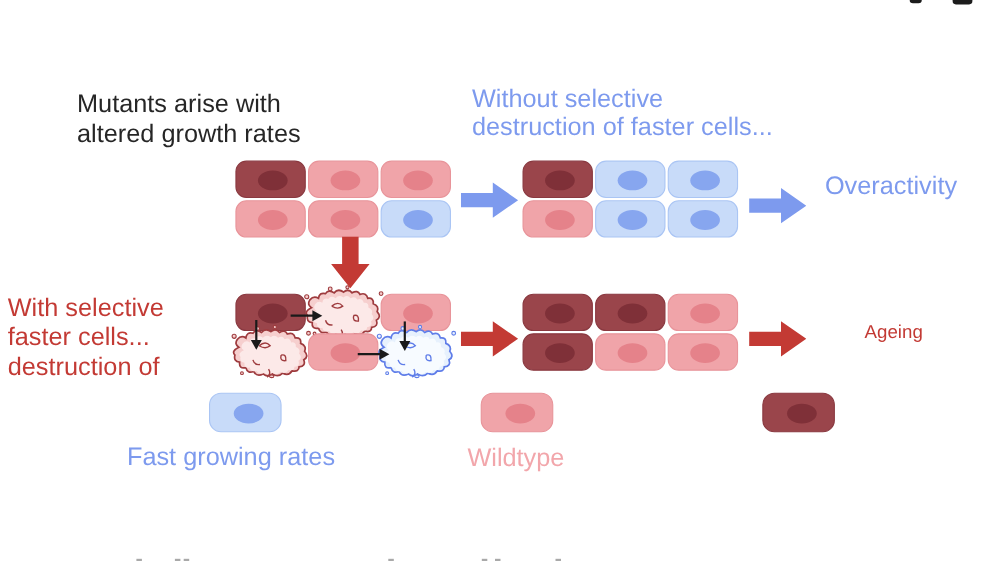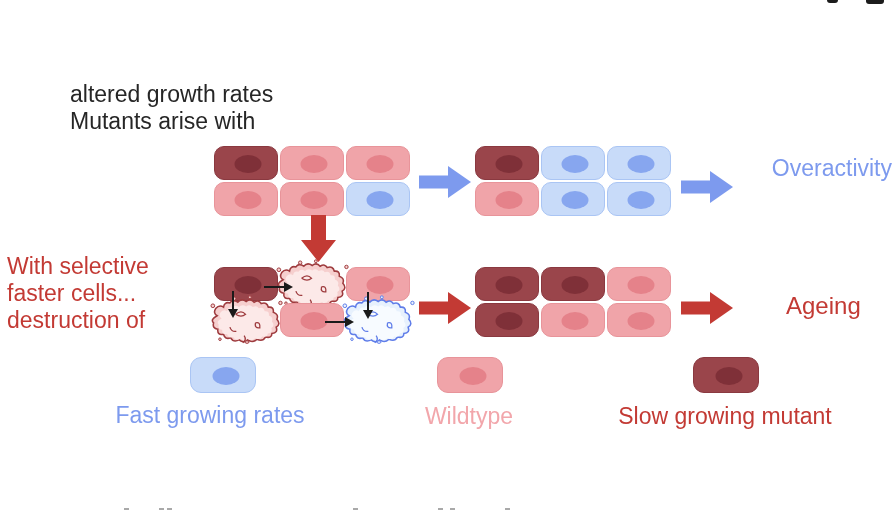--- a/index.html
+++ b/index.html
@@ -4,22 +4,22 @@
 <style>
   html,body{margin:0;padding:0;background:#ffffff;}
   #canvas{
     position:relative;width:892px;height:510px;background:#ffffff;overflow:hidden;
     font-family:"Liberation Sans",sans-serif;
   }
   .heading{position:absolute;font-size:23px;line-height:27px;font-weight:400;white-space:nowrap;}
   .heading.black{color:var(--black);}
   .heading.blue{color:var(--blue);line-height:26px;}
   .heading.red{color:var(--red);}
-  .heading.center{text-align:right;white-space:normal;}
-  .big-label{position:absolute;font-size:24px;color:var(--red);white-space:nowrap;}
+  .heading.center{text-align:center;white-space:normal;}
+  .big-label{position:absolute;font-size:17px;color:var(--red);white-space:nowrap;}
 
   .cell-grid{position:absolute;display:flex;flex-direction:column;gap:2px;}
   .cell-row{display:flex;gap:2px;}
   .cell{width:64px;height:34px;border-radius:10px;position:relative;box-sizing:border-box;}
   .cell--wild{background:var(--wildtype-body);border:1.5px solid var(--wildtype-border);}
   .cell--fast{background:var(--fast-body);border:1.5px solid var(--fast-border);}
   .cell--slow{background:var(--slow-body);border:1.5px solid var(--slow-border);}
   .nucleus{position:absolute;width:27px;height:18px;border-radius:50%;left:54%;top:52%;transform:translate(-50%,-50%);}
   .cell--wild .nucleus{background:var(--wildtype-nucleus);}
   .cell--fast .nucleus{background:var(--fast-nucleus);}
@@ -49,26 +49,30 @@
 </style>
 </head>
 <body>
 
 <div id="canvas">
 
   <div class="frag" style="left:827px;top:0;width:11px;height:3px;"></div>
   <div class="frag" style="left:866px;top:0;width:18px;height:4px;"></div>
 
   <div class="heading black" style="left:70px;top:81px;">
+    <div>Mutants arise with</div>
     <div>altered growth rates</div>
-    <div>Mutants arise with</div>
-  </div>
-
-
-  <div class="heading red" style="left:7px;top:253px;">
+  </div>
+
+  <div class="heading blue" style="left:429px;top:76px;">
+    <div>Without selective</div>
+    <div>destruction of faster cells...</div>
+  </div>
+
+  <div class="heading red" style="left:7px;top:266px;">
     <div>With selective</div>
     <div>faster cells...</div>
     <div>destruction of</div>
   </div>
 
   <div class="cell-grid" style="left:214px;top:146px;">
       <div class="cell-row">
         <div class="cell cell--slow">
           <div class="nucleus"></div>
         </div>
@@ -259,21 +263,20 @@
         <div class="nucleus"></div>
       </div>
     </div>
   <div class="legend-label pink" style="left:394px;top:403px;width:150px;">Wildtype</div>
 
   <div class="legend-cell" style="left:693px;top:357px;">
       <div class="cell cell--slow">
         <div class="nucleus"></div>
       </div>
     </div>
-  <div class="legend-label red" style="left:575px;top:403px;width:300px;">Slow growing mutant</div>
 
   <div class="bfrag" style="left:124px;bottom:0;width:5px;"></div>
   <div class="bfrag" style="left:159px;bottom:0;width:5px;"></div>
   <div class="bfrag" style="left:167px;bottom:0;width:5px;"></div>
   <div class="bfrag" style="left:353px;bottom:0;width:5px;"></div>
   <div class="bfrag" style="left:438px;bottom:0;width:5px;"></div>
   <div class="bfrag" style="left:450px;bottom:0;width:5px;"></div>
   <div class="bfrag" style="left:505px;bottom:0;width:5px;"></div>
 </div>
 

